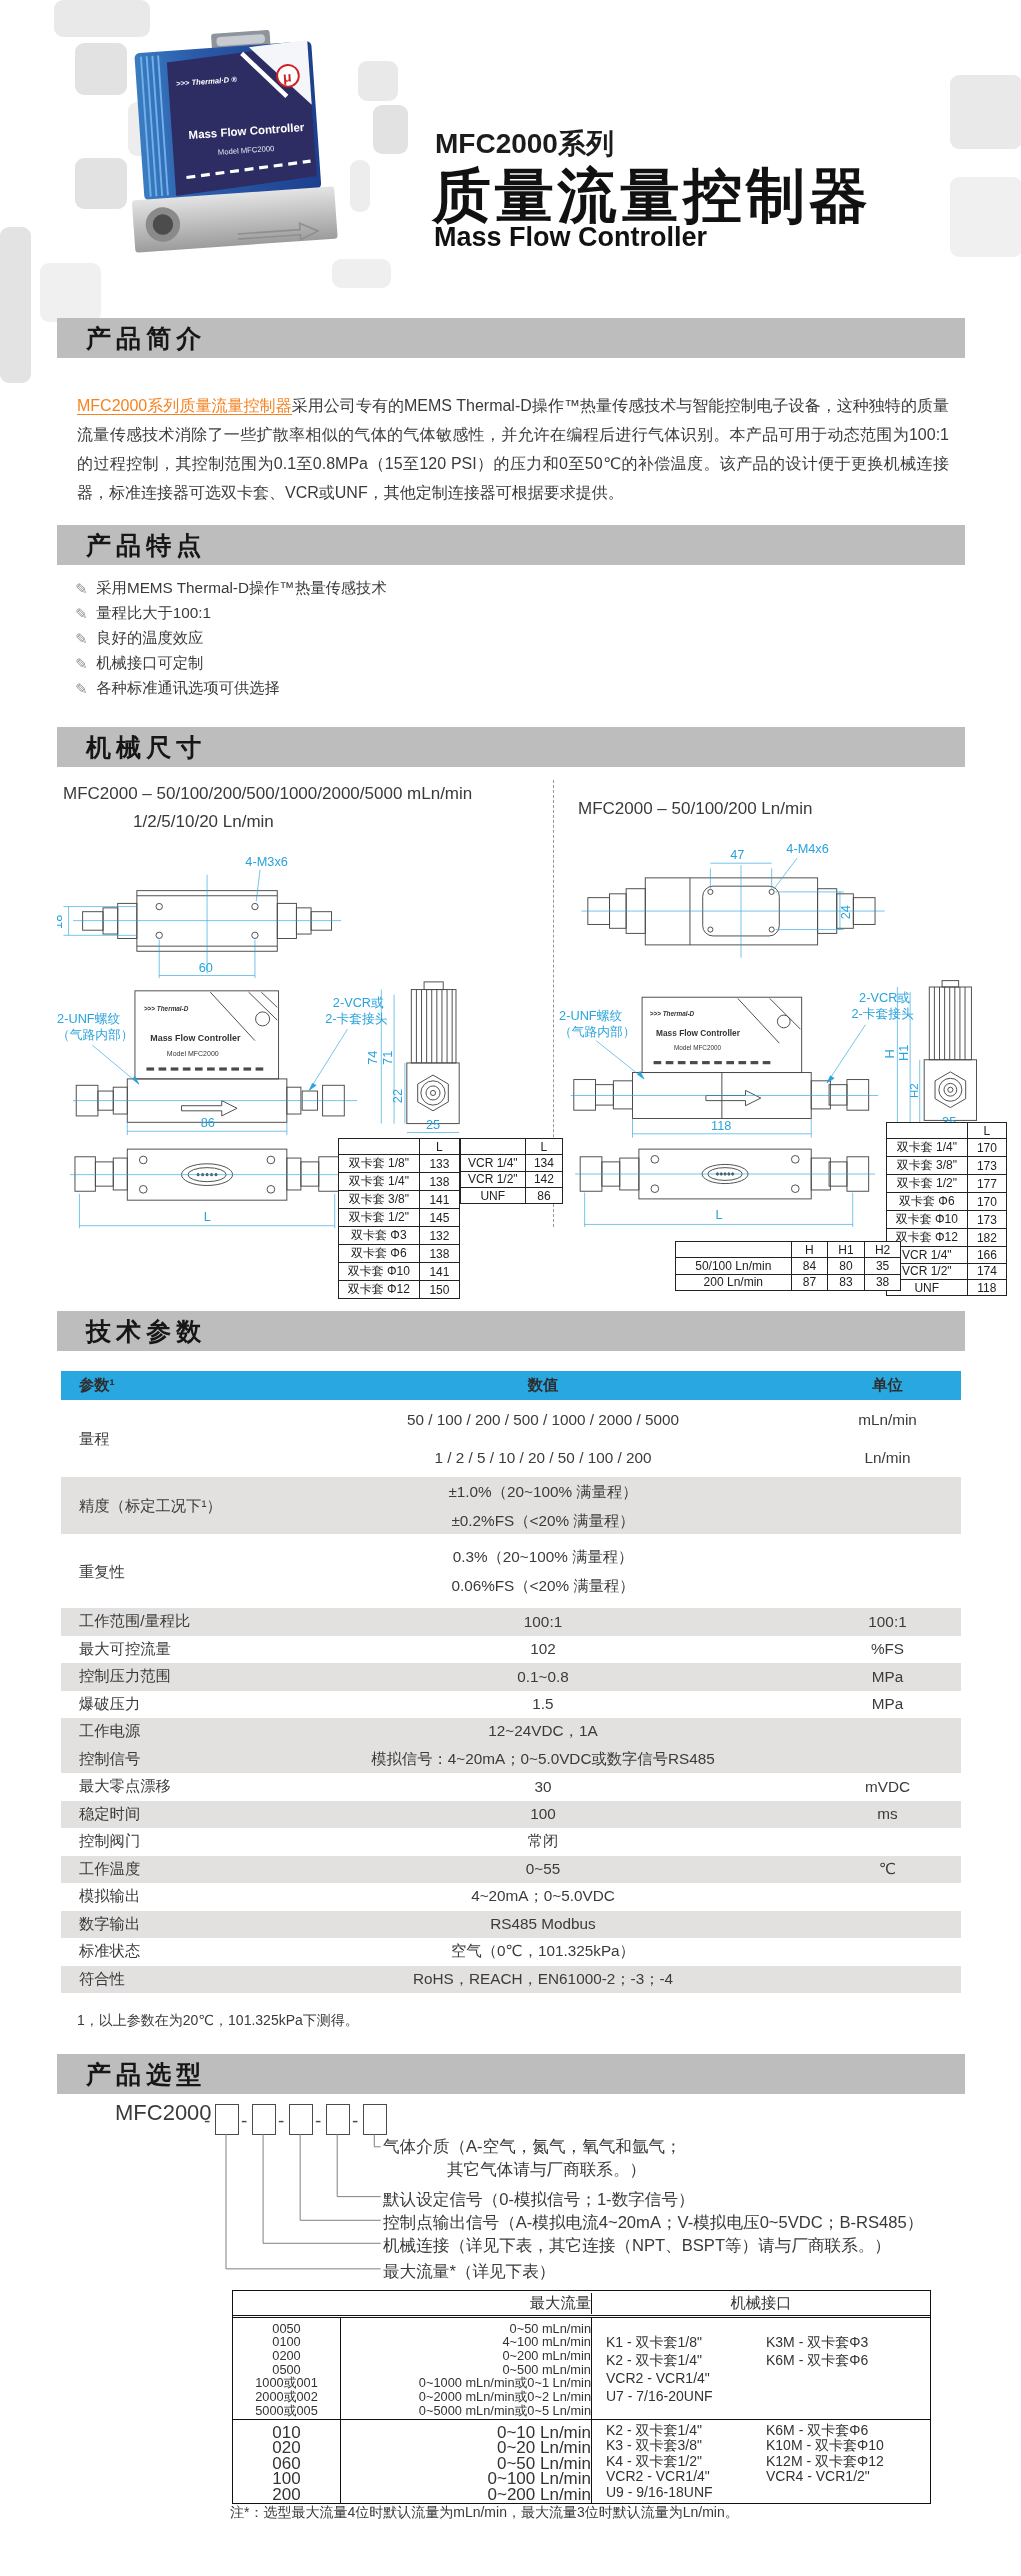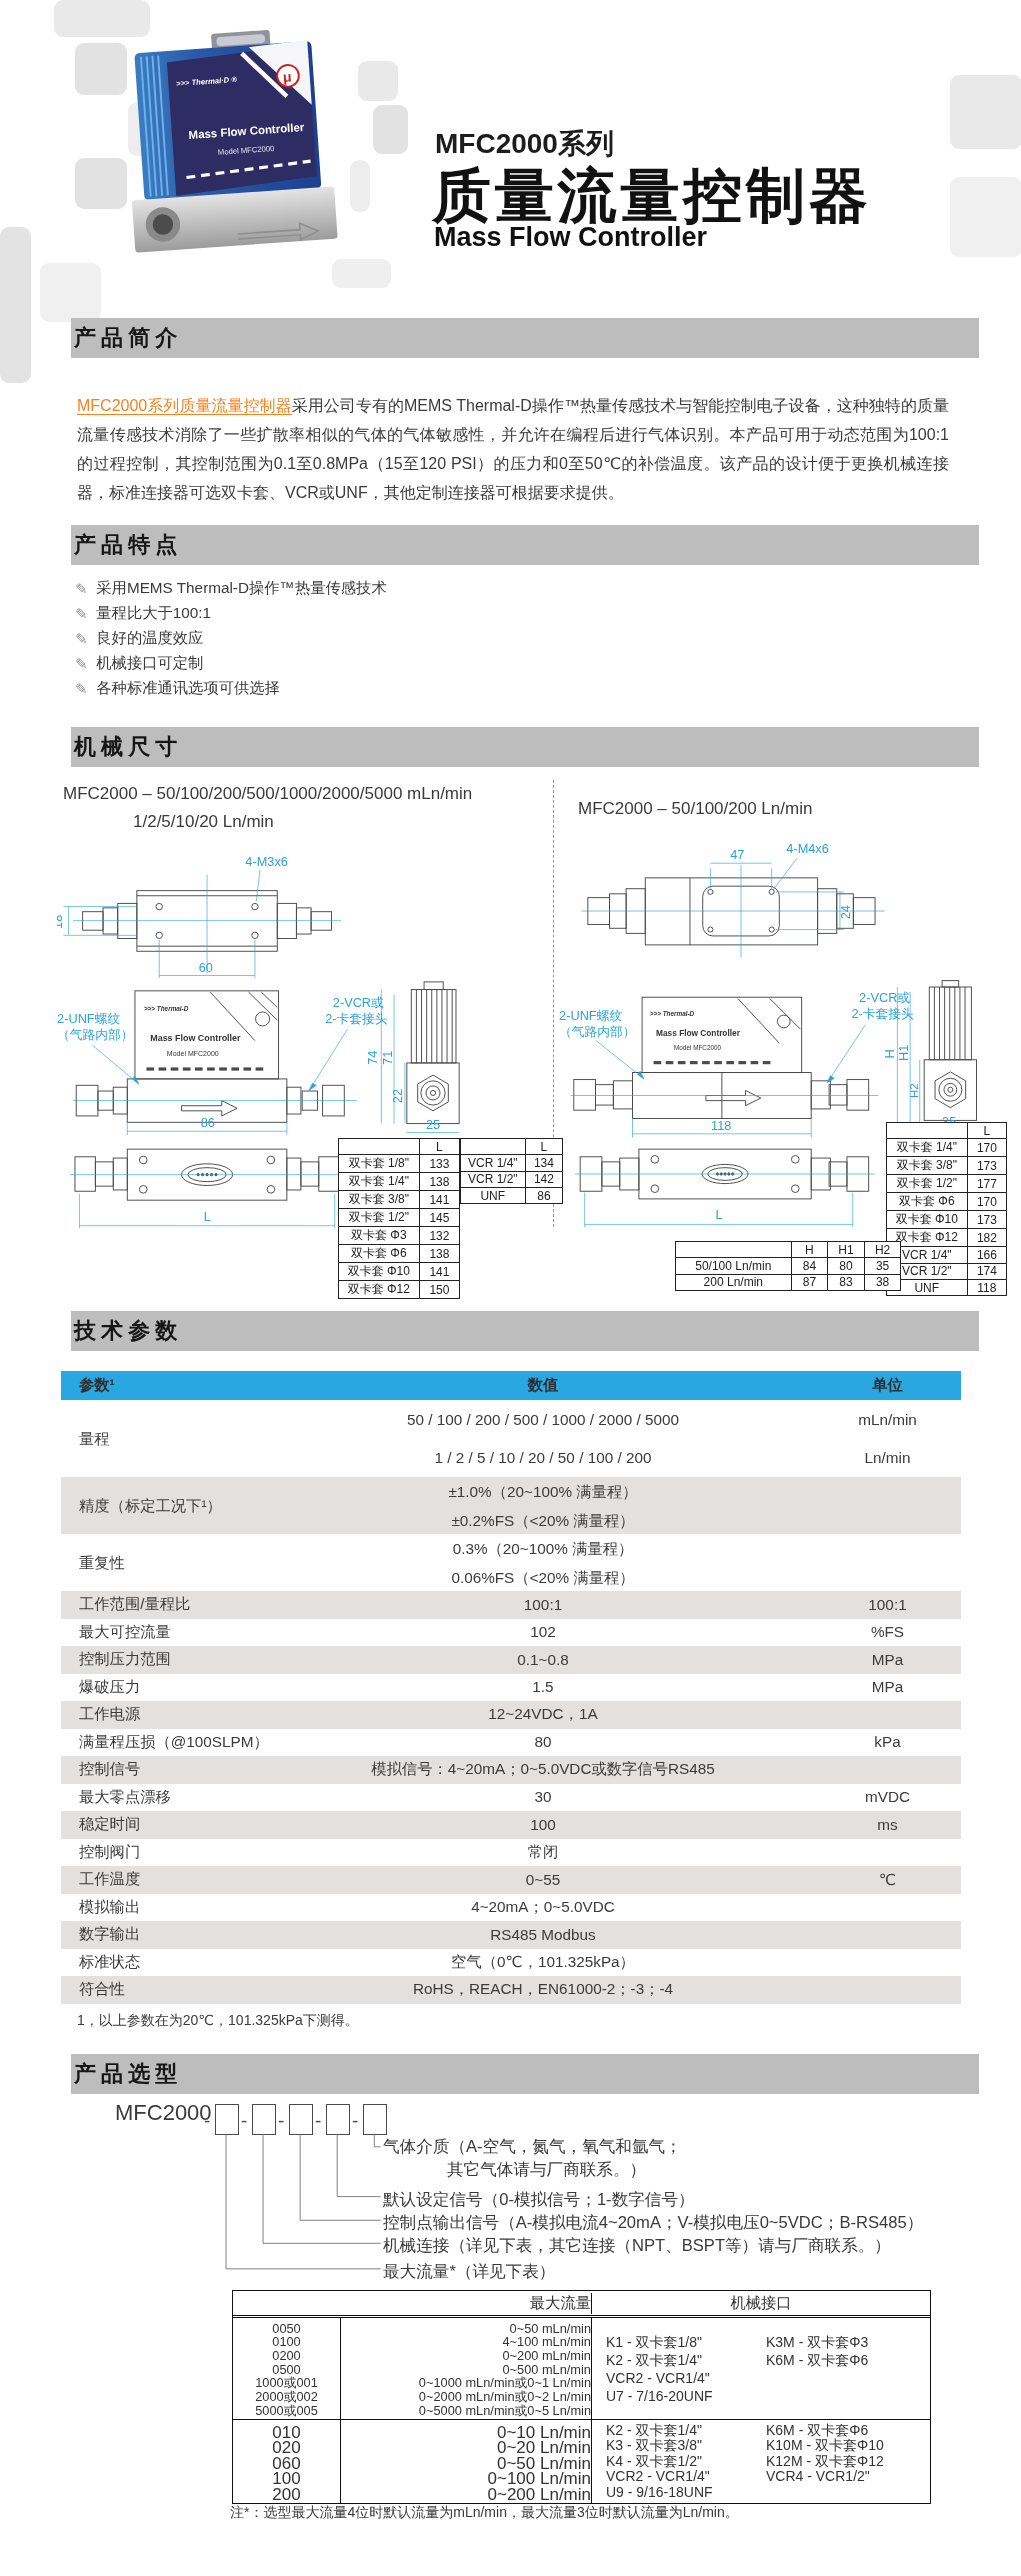--- a/index.html
+++ b/index.html
@@ -1,21 +1,21 @@
 <!DOCTYPE html>
 <html style="font-size:10.2px"><head>
 <meta charset="utf-8">
 <style>
   html,body{margin:0;padding:0}
   body{width:1021px;height:2576px;position:relative;background:#fff;
        font-family:"Liberation Sans","DejaVu Sans",sans-serif;color:#3b3b3b;overflow:hidden}
   .abs{position:absolute}
   .deco{position:absolute;border-radius:9px}
-  .bar{position:absolute;left:71px;width:908px;height:40px;background:#bdbdbd;color:#161616;
-       font-size:22px;font-weight:bold;letter-spacing:5.1px;line-height:40px;padding-left:3px;box-sizing:border-box}
+  .bar{position:absolute;left:57px;width:908px;height:40px;background:#bdbdbd;color:#161616;
+       font-size:25px;font-weight:bold;letter-spacing:5.1px;line-height:40px;padding-left:29px;box-sizing:border-box}
   
   .series{position:absolute;left:435px;top:125px;font-size:28px;font-weight:bold;color:#1c1c1c}
   .title-cn{position:absolute;left:432px;top:157px;font-size:59px;font-weight:bold;color:#111;letter-spacing:3.8px}
   .title-en{position:absolute;left:434px;top:222px;font-size:27px;font-weight:bold;color:#111}
   
   .para{position:absolute;left:77px;top:375px;width:872px;font-size:16px;line-height:29px;text-align:justify;color:#3b3b3b}
   .lead{color:#f5821f;border-bottom:1.9px solid #f5821f}
   
   .feat{position:absolute;left:75px;top:576px;list-style:none;margin:0;padding:0}
   .feat li{display:flex;align-items:center;gap:9px;font-size:15.3px;height:25px;color:#3a3a3a}
@@ -575,21 +575,21 @@
       </div>
   </div>
   <div class="trow shaded ln45" style="height:57px">
     <div class="tc-param">精度（标定工况下¹）</div>
     <div class="tc-val">
         <div>±1.0%（20~100% 满量程）</div>
         <div>±0.2%FS（&lt;20% 满量程）</div>
       </div>
     <div class="tc-unit"></div>
   </div>
-  <div class="trow ln45" style="height:57px">
+  <div class="trow ln45" style="height:74px">
     <div class="tc-param">重复性</div>
     <div class="tc-val">
         <div>0.3%（20~100% 满量程）</div>
         <div>0.06%FS（&lt;20% 满量程）</div>
       </div>
     <div class="tc-unit"></div>
   </div>
   <div class="trow shaded">
       <div class="tc-param">工作范围/量程比</div>
       <div class="tc-val">100:1</div>
@@ -607,25 +607,20 @@
     </div>
   <div class="trow">
       <div class="tc-param">爆破压力</div>
       <div class="tc-val">1.5</div>
       <div class="tc-unit">MPa</div>
     </div>
   <div class="trow shaded">
       <div class="tc-param">工作电源</div>
       <div class="tc-val">12~24VDC，1A</div>
       <div class="tc-unit"></div>
-    </div>
-  <div class="trow">
-      <div class="tc-param">满量程压损（@100SLPM）</div>
-      <div class="tc-val">80</div>
-      <div class="tc-unit">kPa</div>
     </div>
   <div class="trow shaded">
       <div class="tc-param">控制信号</div>
       <div class="tc-val">模拟信号：4~20mA；0~5.0VDC或数字信号RS485</div>
       <div class="tc-unit"></div>
     </div>
   <div class="trow">
       <div class="tc-param">最大零点漂移</div>
       <div class="tc-val">30</div>
       <div class="tc-unit">mVDC</div>

